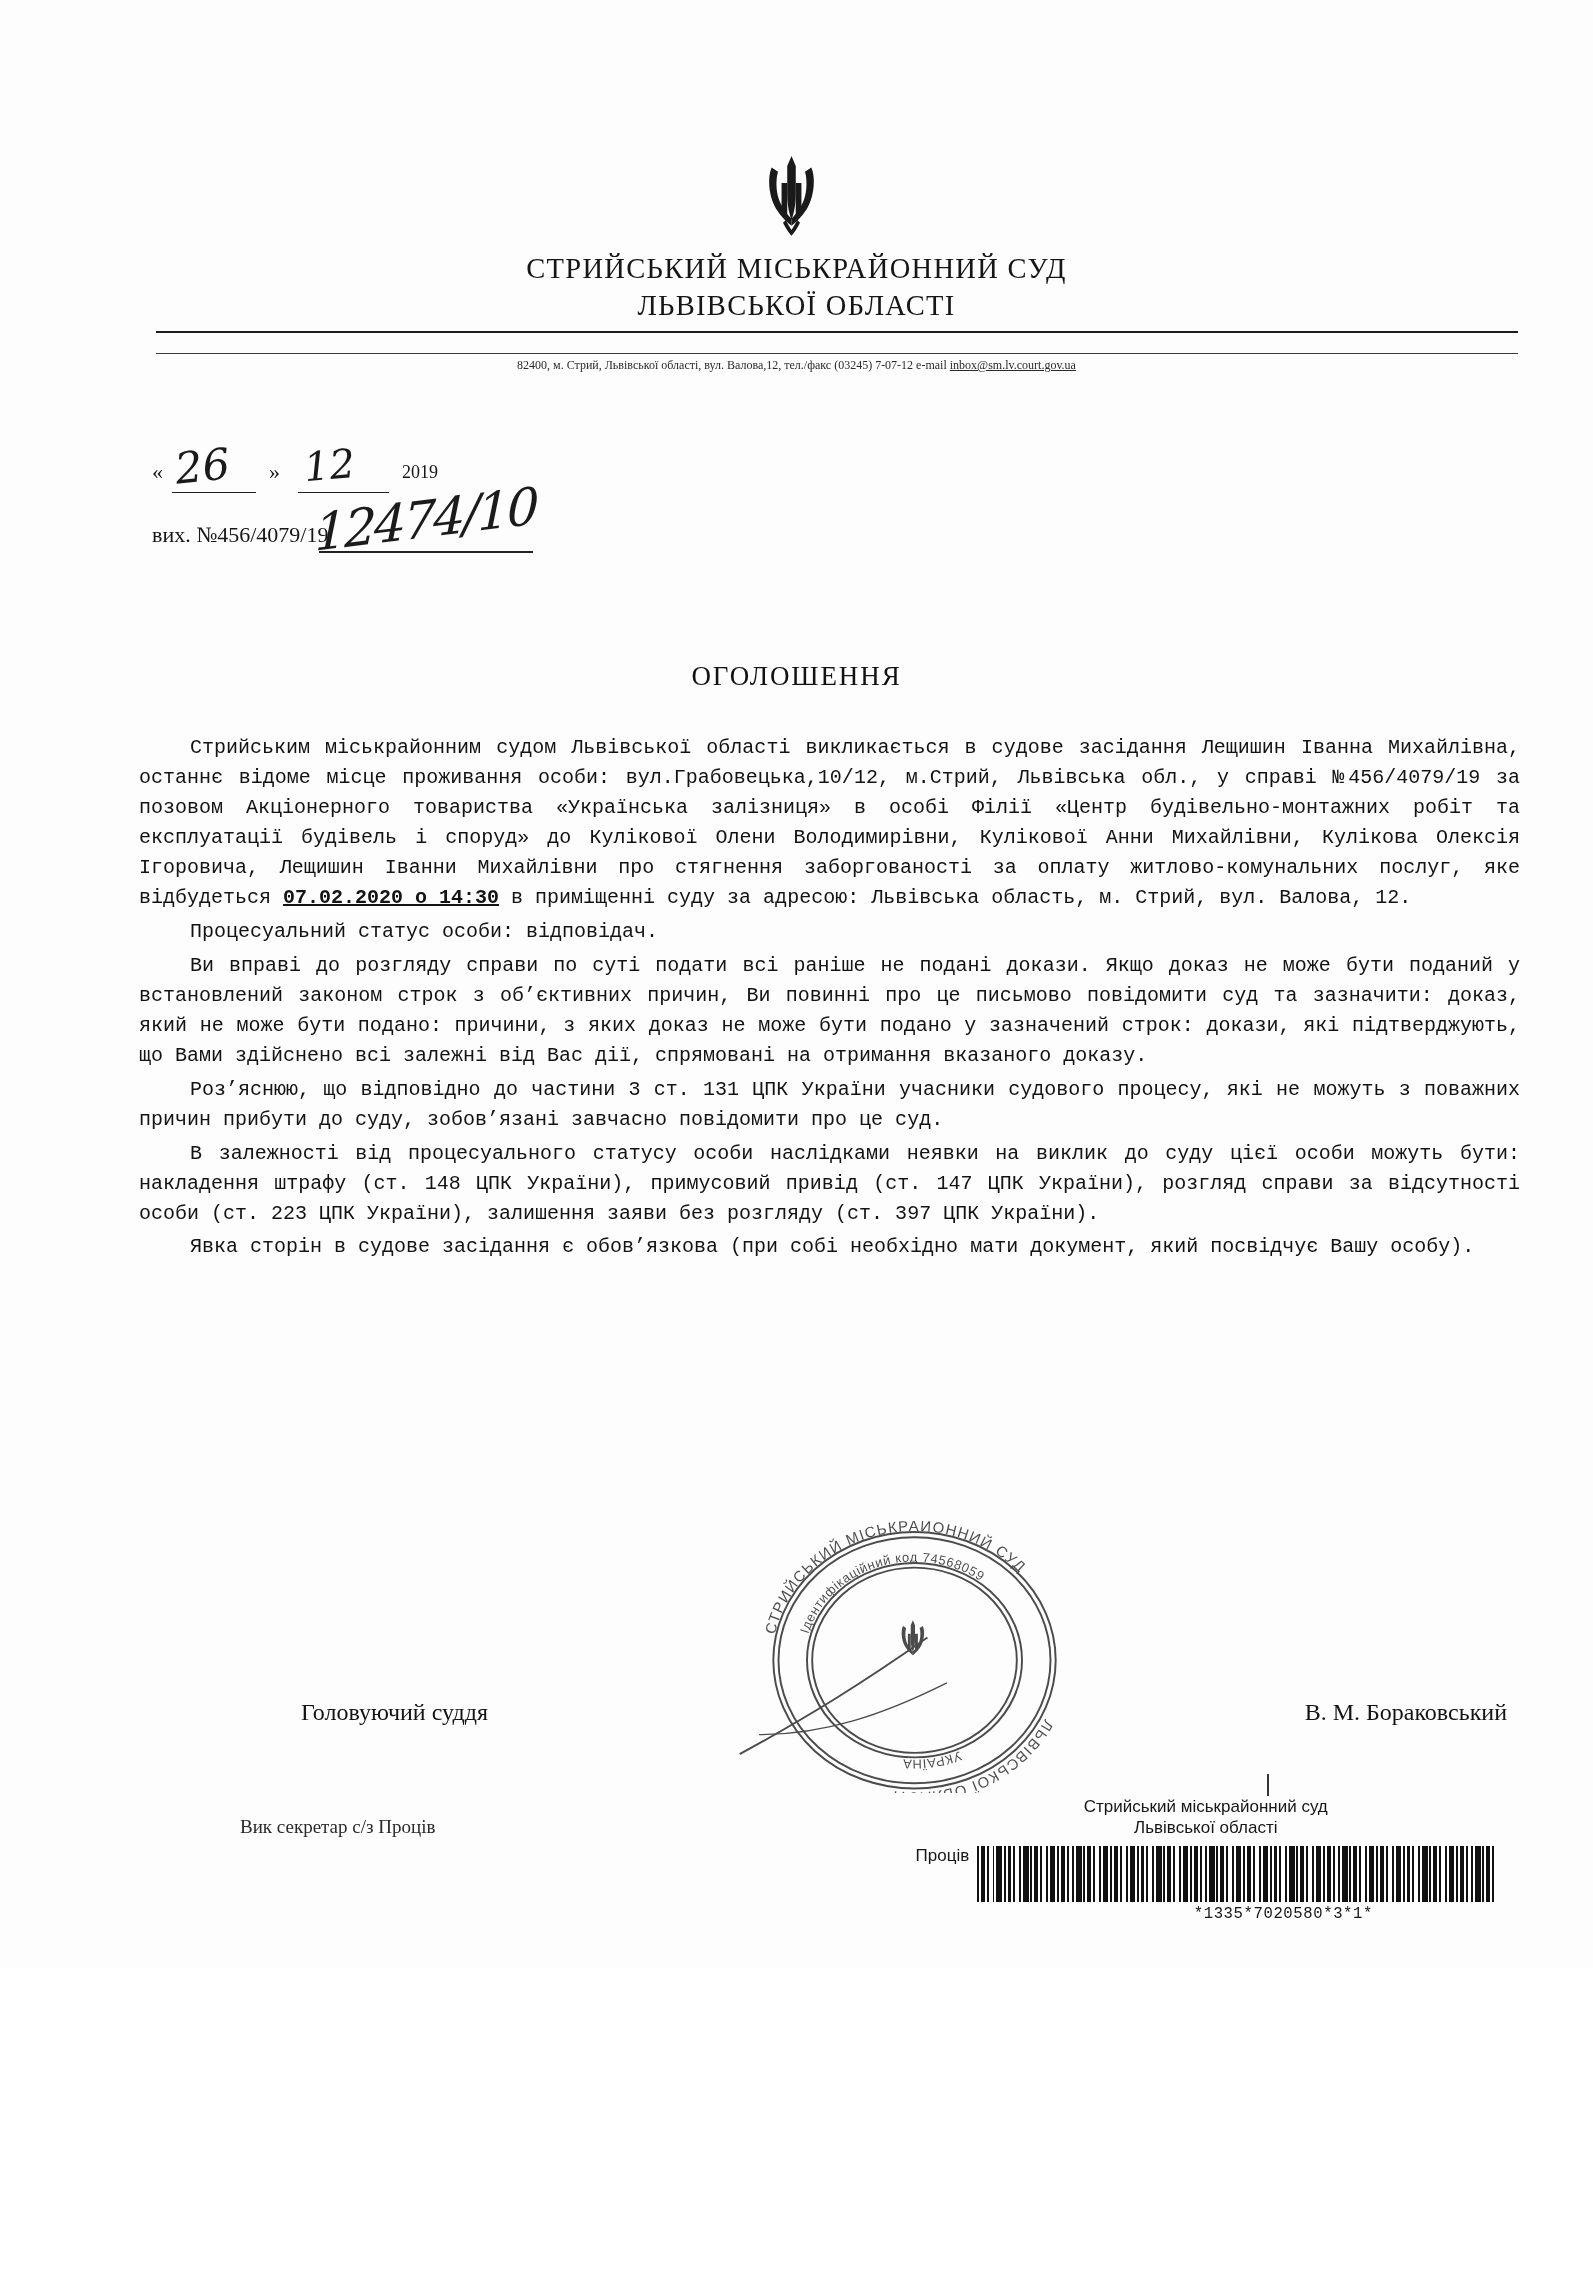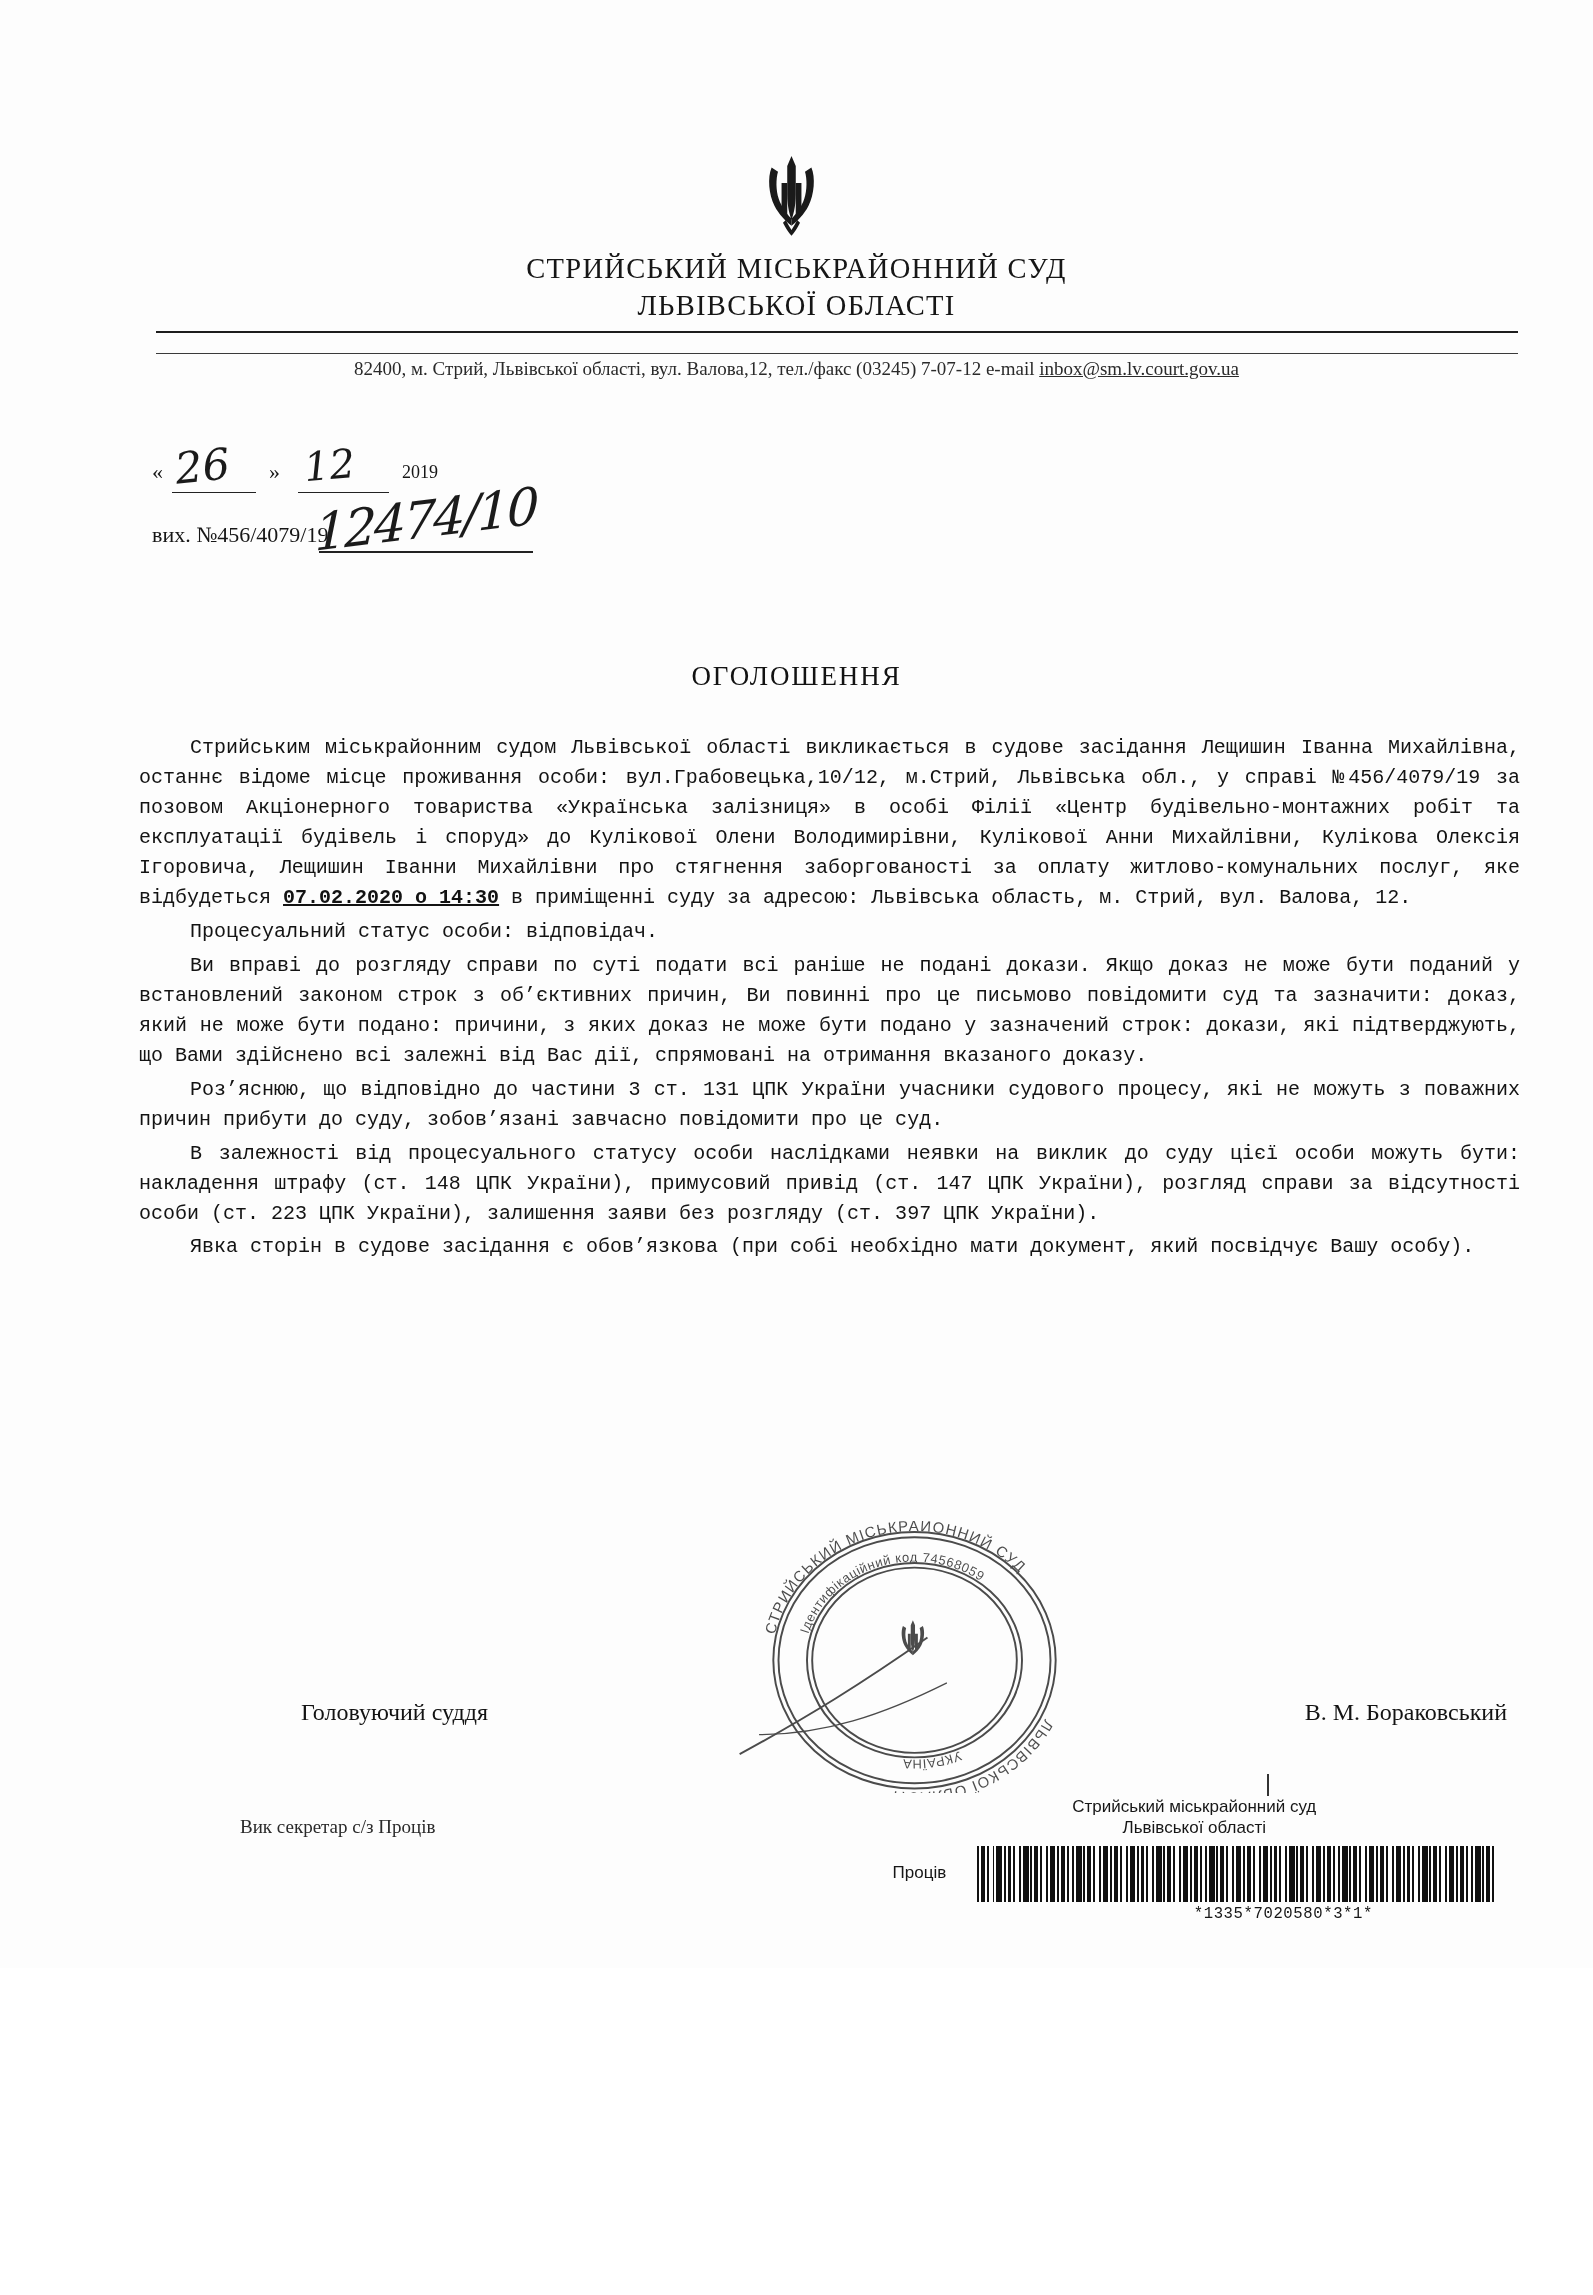--- a/index.html
+++ b/index.html
@@ -61,21 +61,21 @@
     width: 1362px;
     height: 1.3px;
     background: #3a3a3a;
   }
   .contact-line {
     position: absolute;
     left: 0;
     top: 358px;
     width: 1593px;
     text-align: center;
-    font-size: 19px;
+    font-size: 12px;
     color: #2a2a2a;
   }
   .contact-line .email {
     text-decoration: underline;
   }
 
   
   .date-block {
     position: absolute;
     left: 152px;
@@ -217,24 +217,23 @@
     font-family: "Liberation Sans", sans-serif;
   }
   .footer-org {
     font-size: 17px;
     line-height: 1.25;
     color: #161616;
     text-align: center;
   }
   .barcode-row {
     display: flex;
-    align-items: flex-end;
+    align-items: flex-start;
     justify-content: flex-end;
     margin-top: 7.8px;
-    gap: 23px;
   }
   .barcode-name {
     font-size: 17px;
     margin-right: 7.8px;
     padding-bottom: 19.5px;
     color: #161616;
   }
   .barcode {
     height: 56px;
     width: 519px;

